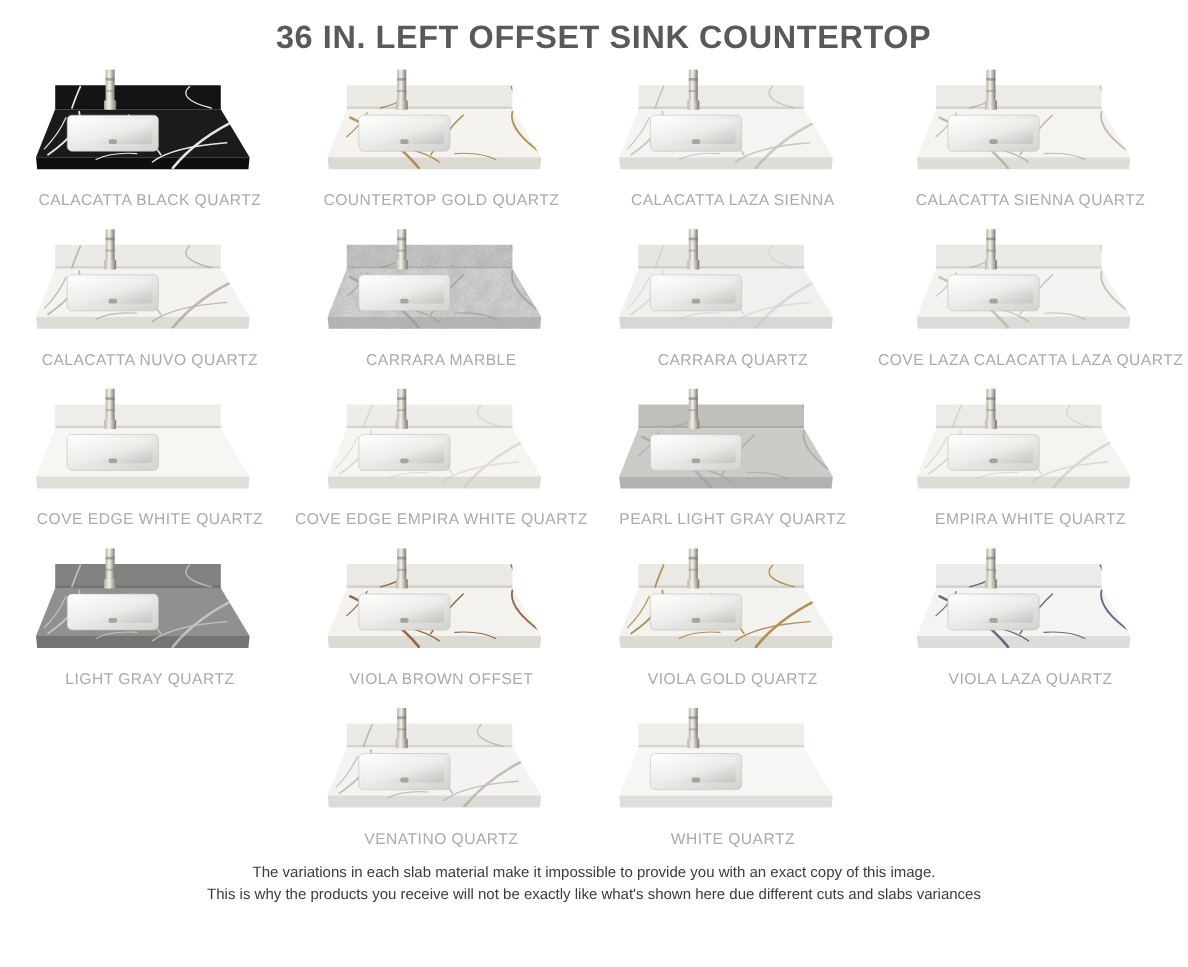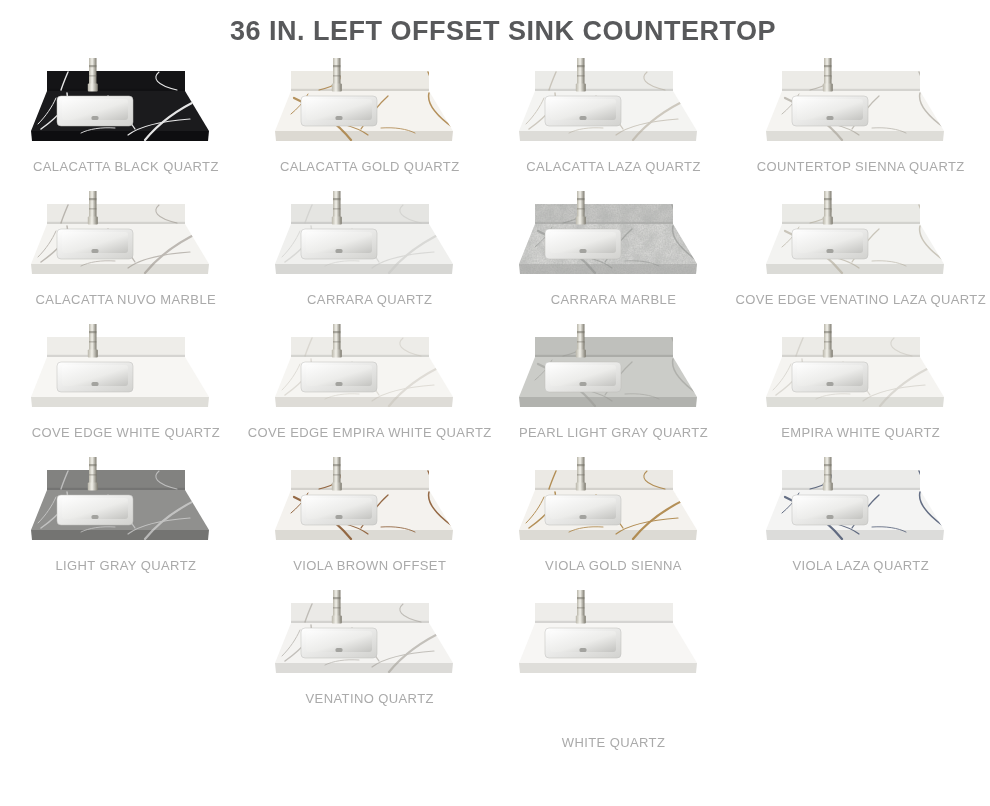--- a/index.html
+++ b/index.html
@@ -31,21 +31,21 @@
   .label{
     margin-top:2px;
     font-size:13px;
     color:#aaaaaa;
     letter-spacing:0.4px;
     text-align:right;
     white-space:nowrap;
   }
   
   .grid > .tile:nth-child(17){grid-column:2 / 3;}
-  .grid > .tile:nth-child(18){grid-column:3 / 4;gap:44px;}
+  .grid > .tile:nth-child(18){grid-column:3 / 4;}
   .footer{
     margin-top:12px;
     text-align:center;
     font-size:12.5px;
     color:#3b3b3b;
     line-height:1.45;
   }
 </style>
 </head>
 <body>
@@ -156,21 +156,21 @@
             <rect x="78" y="18" width="7.5" height="1.6" fill="#6e6b61" opacity="0.35"></rect>
             <rect x="76.8" y="26.5" width="10" height="8" rx="1" fill="url(#t1m)"></rect>
           </g>
           <g>
             <rect x="46" y="39" width="76" height="30" rx="4" fill="url(#t1s)" stroke="#bdbdba" stroke-width="0.5"></rect>
             <rect x="51" y="42" width="66" height="21" rx="3" fill="url(#t1s2)"></rect>
             <rect x="80.5" y="59" width="7" height="4" rx="1.6" fill="#a3a39f"></rect>
           </g>
         </svg>
       </div>
-    <div class="label">CALACATTA GOLD QUARTZ</div>
+    <div class="label">COUNTERTOP GOLD QUARTZ</div>
   </div>
     <div class="tile">
     <div class="swatch">
         <svg viewBox="0 0 230 100" width="230" height="100">
           <defs>
             <linearGradient id="t2m" x1="0" y1="0" x2="1" y2="0">
               <stop offset="0" stop-color="#b9b6aa"></stop>
               <stop offset="0.42" stop-color="#f2f1ea"></stop>
               <stop offset="1" stop-color="#7d7a6f"></stop>
             </linearGradient>
@@ -212,21 +212,21 @@
             <rect x="78" y="18" width="7.5" height="1.6" fill="#6e6b61" opacity="0.35"></rect>
             <rect x="76.8" y="26.5" width="10" height="8" rx="1" fill="url(#t2m)"></rect>
           </g>
           <g>
             <rect x="46" y="39" width="76" height="30" rx="4" fill="url(#t2s)" stroke="#bdbdba" stroke-width="0.5"></rect>
             <rect x="51" y="42" width="66" height="21" rx="3" fill="url(#t2s2)"></rect>
             <rect x="80.5" y="59" width="7" height="4" rx="1.6" fill="#a3a39f"></rect>
           </g>
         </svg>
       </div>
-    <div class="label">CALACATTA LAZA QUARTZ</div>
+    <div class="label">CALACATTA LAZA SIENNA</div>
   </div>
     <div class="tile">
     <div class="swatch">
         <svg viewBox="0 0 230 100" width="230" height="100">
           <defs>
             <linearGradient id="t3m" x1="0" y1="0" x2="1" y2="0">
               <stop offset="0" stop-color="#b9b6aa"></stop>
               <stop offset="0.42" stop-color="#f2f1ea"></stop>
               <stop offset="1" stop-color="#7d7a6f"></stop>
             </linearGradient>
@@ -268,21 +268,21 @@
             <rect x="78" y="18" width="7.5" height="1.6" fill="#6e6b61" opacity="0.35"></rect>
             <rect x="76.8" y="26.5" width="10" height="8" rx="1" fill="url(#t3m)"></rect>
           </g>
           <g>
             <rect x="46" y="39" width="76" height="30" rx="4" fill="url(#t3s)" stroke="#bdbdba" stroke-width="0.5"></rect>
             <rect x="51" y="42" width="66" height="21" rx="3" fill="url(#t3s2)"></rect>
             <rect x="80.5" y="59" width="7" height="4" rx="1.6" fill="#a3a39f"></rect>
           </g>
         </svg>
       </div>
-    <div class="label">COUNTERTOP SIENNA QUARTZ</div>
+    <div class="label">CALACATTA SIENNA QUARTZ</div>
   </div>
     <div class="tile">
     <div class="swatch">
         <svg viewBox="0 0 230 100" width="230" height="100">
           <defs>
             <linearGradient id="t4m" x1="0" y1="0" x2="1" y2="0">
               <stop offset="0" stop-color="#b9b6aa"></stop>
               <stop offset="0.42" stop-color="#f2f1ea"></stop>
               <stop offset="1" stop-color="#7d7a6f"></stop>
             </linearGradient>
@@ -324,77 +324,21 @@
             <rect x="78" y="18" width="7.5" height="1.6" fill="#6e6b61" opacity="0.35"></rect>
             <rect x="76.8" y="26.5" width="10" height="8" rx="1" fill="url(#t4m)"></rect>
           </g>
           <g>
             <rect x="46" y="39" width="76" height="30" rx="4" fill="url(#t4s)" stroke="#bdbdba" stroke-width="0.5"></rect>
             <rect x="51" y="42" width="66" height="21" rx="3" fill="url(#t4s2)"></rect>
             <rect x="80.5" y="59" width="7" height="4" rx="1.6" fill="#a3a39f"></rect>
           </g>
         </svg>
       </div>
-    <div class="label">CALACATTA NUVO MARBLE</div>
-  </div>
-    <div class="tile">
-    <div class="swatch">
-        <svg viewBox="0 0 230 100" width="230" height="100">
-          <defs>
-            <linearGradient id="t6m" x1="0" y1="0" x2="1" y2="0">
-              <stop offset="0" stop-color="#b9b6aa"></stop>
-              <stop offset="0.42" stop-color="#f2f1ea"></stop>
-              <stop offset="1" stop-color="#7d7a6f"></stop>
-            </linearGradient>
-            <linearGradient id="t6s" x1="0" y1="0" x2="1" y2="1">
-              <stop offset="0" stop-color="#ffffff"></stop>
-              <stop offset="1" stop-color="#d2d2cf"></stop>
-            </linearGradient>
-            <linearGradient id="t6s2" x1="0" y1="0" x2="1" y2="1">
-              <stop offset="0" stop-color="#fdfdfd"></stop>
-              <stop offset="0.55" stop-color="#ececea"></stop>
-              <stop offset="1" stop-color="#c3c3c0"></stop>
-            </linearGradient>
-            <clipPath id="t6c">
-              <polygon points="36,14 174,14 174,34 36,34"></polygon>
-              <polygon points="36,34 174,34 198,74 20,74"></polygon>
-              <polygon points="20,74 198,74 197,84 21,84"></polygon>
-            </clipPath>
-          </defs>
-          <polygon points="36,14 174,14 174,34 36,34" fill="#e5e5e2"></polygon>
-          <rect x="36" y="31.8" width="138" height="2.2" fill="#000" opacity="0.10"></rect>
-          <polygon points="36,34 174,34 198,74 20,74" fill="#f0f0ee"></polygon>
-          <polygon points="20,74 198,74 197,84 21,84" fill="#d7d7d4"></polygon>
-          <g clip-path="url(#t6c)">
-            <g stroke="#c6c6c3" fill="none" stroke-linecap="round" opacity="0.55">
-              <path d="M57,15 C54,22 52,27 50,33" stroke-width="1.4"></path>
-              <path d="M148,15 C141,21 145,28 166,33" stroke-width="1.1"></path>
-              <path d="M30,72 C47,60 59,48 56,36" stroke-width="1.5"></path>
-              <path d="M134,83 C147,67 167,52 191,41" stroke-width="2.2"></path>
-              <path d="M117,78 C129,69 151,64 179,62" stroke-width="1.2"></path>
-              <path d="M97,39 C106,47 114,57 124,72" stroke-width="1.3"></path>
-              <path d="M177,37 C181,45 188,52 194,57" stroke-width="1"></path>
-              <path d="M45,41 C41,50 35,59 27,67" stroke-width="1"></path>
-              <path d="M70,76 C78,72 90,70 104,71" stroke-width="0.9"></path>
-            </g>
-          </g>
-          <g>
-            <rect x="78" y="1" width="7.5" height="33" fill="url(#t6m)"></rect>
-            <rect x="78" y="8" width="7.5" height="2.2" fill="#6e6b61" opacity="0.5"></rect>
-            <rect x="78" y="18" width="7.5" height="1.6" fill="#6e6b61" opacity="0.35"></rect>
-            <rect x="76.8" y="26.5" width="10" height="8" rx="1" fill="url(#t6m)"></rect>
-          </g>
-          <g>
-            <rect x="46" y="39" width="76" height="30" rx="4" fill="url(#t6s)" stroke="#bdbdba" stroke-width="0.5"></rect>
-            <rect x="51" y="42" width="66" height="21" rx="3" fill="url(#t6s2)"></rect>
-            <rect x="80.5" y="59" width="7" height="4" rx="1.6" fill="#a3a39f"></rect>
-          </g>
-        </svg>
-      </div>
-    <div class="label">CARRARA QUARTZ</div>
+    <div class="label">CALACATTA NUVO QUARTZ</div>
   </div>
     <div class="tile">
     <div class="swatch">
         <svg viewBox="0 0 230 100" width="230" height="100">
           <defs>
             <linearGradient id="t5m" x1="0" y1="0" x2="1" y2="0">
               <stop offset="0" stop-color="#b9b6aa"></stop>
               <stop offset="0.42" stop-color="#f2f1ea"></stop>
               <stop offset="1" stop-color="#7d7a6f"></stop>
             </linearGradient>
@@ -460,20 +404,76 @@
             <rect x="80.5" y="59" width="7" height="4" rx="1.6" fill="#a3a39f"></rect>
           </g>
         </svg>
       </div>
     <div class="label">CARRARA MARBLE</div>
   </div>
     <div class="tile">
     <div class="swatch">
         <svg viewBox="0 0 230 100" width="230" height="100">
           <defs>
+            <linearGradient id="t6m" x1="0" y1="0" x2="1" y2="0">
+              <stop offset="0" stop-color="#b9b6aa"></stop>
+              <stop offset="0.42" stop-color="#f2f1ea"></stop>
+              <stop offset="1" stop-color="#7d7a6f"></stop>
+            </linearGradient>
+            <linearGradient id="t6s" x1="0" y1="0" x2="1" y2="1">
+              <stop offset="0" stop-color="#ffffff"></stop>
+              <stop offset="1" stop-color="#d2d2cf"></stop>
+            </linearGradient>
+            <linearGradient id="t6s2" x1="0" y1="0" x2="1" y2="1">
+              <stop offset="0" stop-color="#fdfdfd"></stop>
+              <stop offset="0.55" stop-color="#ececea"></stop>
+              <stop offset="1" stop-color="#c3c3c0"></stop>
+            </linearGradient>
+            <clipPath id="t6c">
+              <polygon points="36,14 174,14 174,34 36,34"></polygon>
+              <polygon points="36,34 174,34 198,74 20,74"></polygon>
+              <polygon points="20,74 198,74 197,84 21,84"></polygon>
+            </clipPath>
+          </defs>
+          <polygon points="36,14 174,14 174,34 36,34" fill="#e5e5e2"></polygon>
+          <rect x="36" y="31.8" width="138" height="2.2" fill="#000" opacity="0.10"></rect>
+          <polygon points="36,34 174,34 198,74 20,74" fill="#f0f0ee"></polygon>
+          <polygon points="20,74 198,74 197,84 21,84" fill="#d7d7d4"></polygon>
+          <g clip-path="url(#t6c)">
+            <g stroke="#c6c6c3" fill="none" stroke-linecap="round" opacity="0.55">
+              <path d="M57,15 C54,22 52,27 50,33" stroke-width="1.4"></path>
+              <path d="M148,15 C141,21 145,28 166,33" stroke-width="1.1"></path>
+              <path d="M30,72 C47,60 59,48 56,36" stroke-width="1.5"></path>
+              <path d="M134,83 C147,67 167,52 191,41" stroke-width="2.2"></path>
+              <path d="M117,78 C129,69 151,64 179,62" stroke-width="1.2"></path>
+              <path d="M97,39 C106,47 114,57 124,72" stroke-width="1.3"></path>
+              <path d="M177,37 C181,45 188,52 194,57" stroke-width="1"></path>
+              <path d="M45,41 C41,50 35,59 27,67" stroke-width="1"></path>
+              <path d="M70,76 C78,72 90,70 104,71" stroke-width="0.9"></path>
+            </g>
+          </g>
+          <g>
+            <rect x="78" y="1" width="7.5" height="33" fill="url(#t6m)"></rect>
+            <rect x="78" y="8" width="7.5" height="2.2" fill="#6e6b61" opacity="0.5"></rect>
+            <rect x="78" y="18" width="7.5" height="1.6" fill="#6e6b61" opacity="0.35"></rect>
+            <rect x="76.8" y="26.5" width="10" height="8" rx="1" fill="url(#t6m)"></rect>
+          </g>
+          <g>
+            <rect x="46" y="39" width="76" height="30" rx="4" fill="url(#t6s)" stroke="#bdbdba" stroke-width="0.5"></rect>
+            <rect x="51" y="42" width="66" height="21" rx="3" fill="url(#t6s2)"></rect>
+            <rect x="80.5" y="59" width="7" height="4" rx="1.6" fill="#a3a39f"></rect>
+          </g>
+        </svg>
+      </div>
+    <div class="label">CARRARA QUARTZ</div>
+  </div>
+    <div class="tile">
+    <div class="swatch">
+        <svg viewBox="0 0 230 100" width="230" height="100">
+          <defs>
             <linearGradient id="t7m" x1="0" y1="0" x2="1" y2="0">
               <stop offset="0" stop-color="#b9b6aa"></stop>
               <stop offset="0.42" stop-color="#f2f1ea"></stop>
               <stop offset="1" stop-color="#7d7a6f"></stop>
             </linearGradient>
             <linearGradient id="t7s" x1="0" y1="0" x2="1" y2="1">
               <stop offset="0" stop-color="#ffffff"></stop>
               <stop offset="1" stop-color="#d2d2cf"></stop>
             </linearGradient>
             <linearGradient id="t7s2" x1="0" y1="0" x2="1" y2="1">
@@ -510,21 +510,21 @@
             <rect x="78" y="18" width="7.5" height="1.6" fill="#6e6b61" opacity="0.35"></rect>
             <rect x="76.8" y="26.5" width="10" height="8" rx="1" fill="url(#t7m)"></rect>
           </g>
           <g>
             <rect x="46" y="39" width="76" height="30" rx="4" fill="url(#t7s)" stroke="#bdbdba" stroke-width="0.5"></rect>
             <rect x="51" y="42" width="66" height="21" rx="3" fill="url(#t7s2)"></rect>
             <rect x="80.5" y="59" width="7" height="4" rx="1.6" fill="#a3a39f"></rect>
           </g>
         </svg>
       </div>
-    <div class="label">COVE EDGE VENATINO LAZA QUARTZ</div>
+    <div class="label">COVE LAZA CALACATTA LAZA QUARTZ</div>
   </div>
     <div class="tile">
     <div class="swatch">
         <svg viewBox="0 0 230 100" width="230" height="100">
           <defs>
             <linearGradient id="t9m" x1="0" y1="0" x2="1" y2="0">
               <stop offset="0" stop-color="#b9b6aa"></stop>
               <stop offset="0.42" stop-color="#f2f1ea"></stop>
               <stop offset="1" stop-color="#7d7a6f"></stop>
             </linearGradient>
@@ -902,21 +902,21 @@
             <rect x="78" y="18" width="7.5" height="1.6" fill="#6e6b61" opacity="0.35"></rect>
             <rect x="76.8" y="26.5" width="10" height="8" rx="1" fill="url(#t14m)"></rect>
           </g>
           <g>
             <rect x="46" y="39" width="76" height="30" rx="4" fill="url(#t14s)" stroke="#bdbdba" stroke-width="0.5"></rect>
             <rect x="51" y="42" width="66" height="21" rx="3" fill="url(#t14s2)"></rect>
             <rect x="80.5" y="59" width="7" height="4" rx="1.6" fill="#a3a39f"></rect>
           </g>
         </svg>
       </div>
-    <div class="label">VIOLA GOLD SIENNA</div>
+    <div class="label">VIOLA GOLD QUARTZ</div>
   </div>
     <div class="tile">
     <div class="swatch">
         <svg viewBox="0 0 230 100" width="230" height="100">
           <defs>
             <linearGradient id="t15m" x1="0" y1="0" x2="1" y2="0">
               <stop offset="0" stop-color="#b9b6aa"></stop>
               <stop offset="0.42" stop-color="#f2f1ea"></stop>
               <stop offset="1" stop-color="#7d7a6f"></stop>
             </linearGradient>
@@ -1075,13 +1075,15 @@
             <rect x="51" y="42" width="66" height="21" rx="3" fill="url(#t17s2)"></rect>
             <rect x="80.5" y="59" width="7" height="4" rx="1.6" fill="#a3a39f"></rect>
           </g>
         </svg>
       </div>
     <div class="label">WHITE QUARTZ</div>
   </div>
   </div>
 
 <div class="footer">
+  <div>The variations in each slab material make it impossible to provide you with an exact copy of this image.</div>
+  <div>This is why the products you receive will not be exactly like what's shown here due different cuts and slabs variances</div>
 </div>
 
 </body></html>

